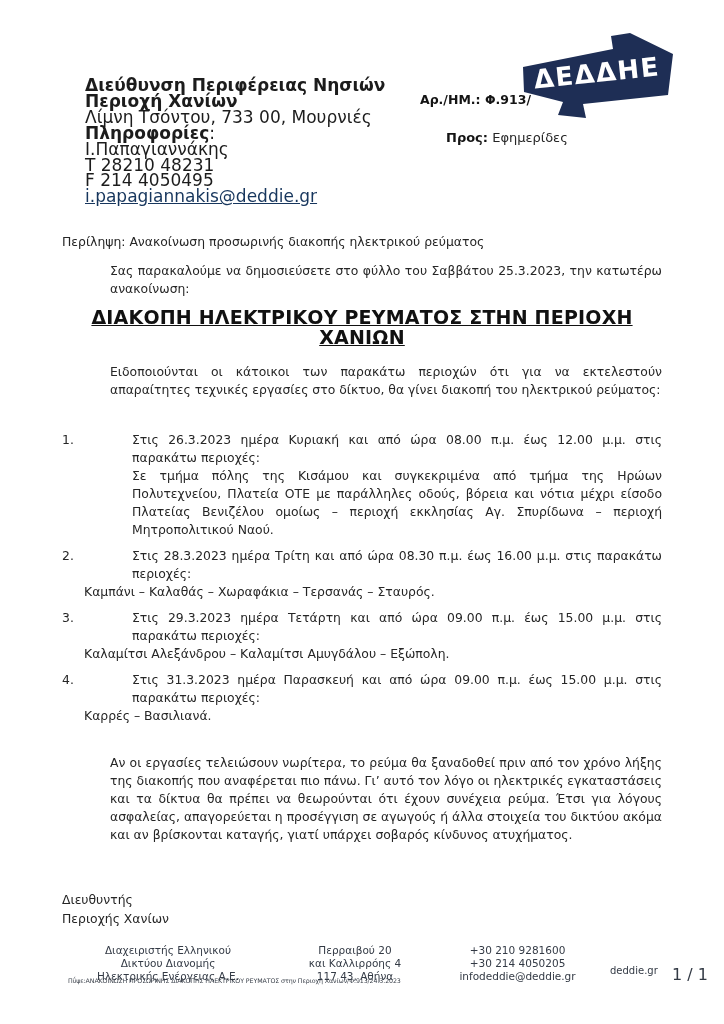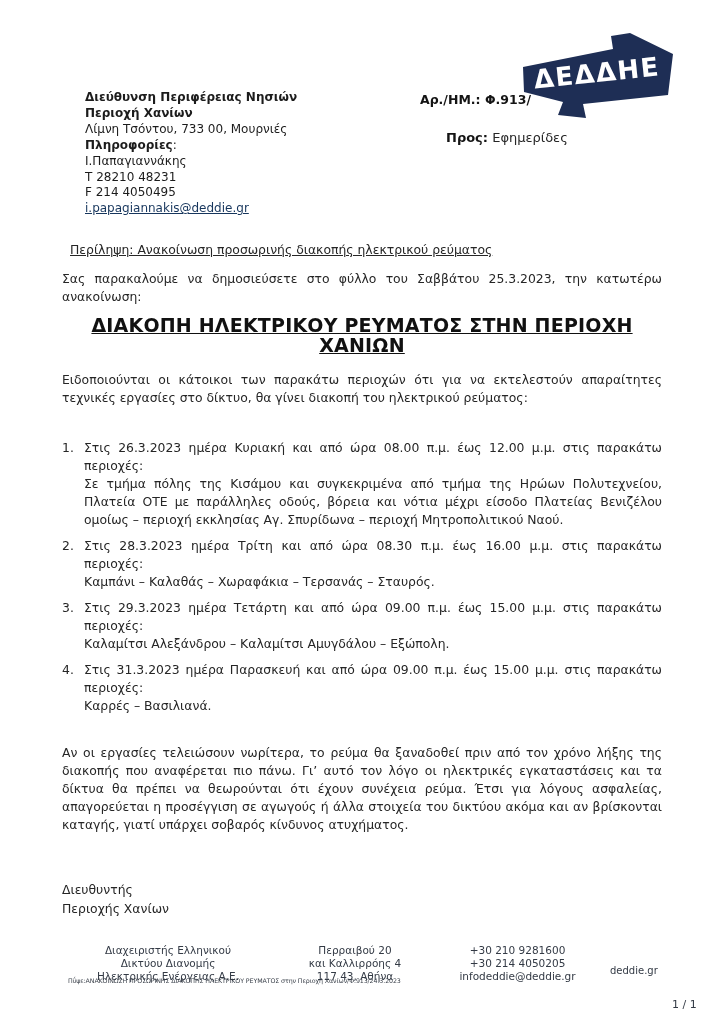--- a/index.html
+++ b/index.html
@@ -6,35 +6,35 @@
   html,body { background:#e8e8e8; }
   .page {
     position:relative; width:724px; height:1024px; margin:0 auto;
     background:#ffffff; overflow:hidden;
     font-family:"DejaVu Sans","Liberation Sans",sans-serif;
     color:#262626;
     -webkit-font-smoothing:antialiased;
   }
 
   
-  .lh-left { position:absolute; left:85px; top:90px; font-size:12px; line-height:15.9px; color:#1c1c1c; }
+  .lh-left { position:absolute; left:85px; top:78px; font-size:17px; line-height:15.9px; color:#1c1c1c; }
   .lh-left .b { font-weight:bold; }
   .lh-left a.email { color:#17365d; text-decoration:underline; cursor:pointer; }
 
   .logo-wrap { position:absolute; left:516px; top:28px; width:162px; height:94px; }
   .logo-wrap svg { display:block; width:100%; height:100%; }
 
   .ref-line { position:absolute; left:420px; top:92px; font-size:12.5px; font-weight:bold; color:#141414; }
   .to-line  { position:absolute; left:446px; top:130px; font-size:13px; color:#262626; }
   .to-line .lbl { font-weight:bold; color:#141414; }
 
   
   .main { position:absolute; left:62px; top:233px; width:600px; font-size:12.4px; line-height:18px; color:#262626; }
-  .para-j { text-align:justify; text-align-last:left; }
-  .summary { margin:8px;text-decoration:underline; }
+  .para-j { text-align:justify; text-align-last:left;margin-left:48px; }
+  .summary { margin:0; }
   .intro  { margin-top:11px; }
   .doc-title {
     margin-top:9px; text-align:center; font-weight:bold; font-size:19px; line-height:20px;
     text-decoration:underline; color:#111; letter-spacing:0.2px;
   }
   .notice { margin-top:16px; }
 
   .outage-list { margin-top:32px; }
   .outage-item { display:flex; margin-bottom:8px; }
   .outage-item .num { width:22px; flex:0 0 22px; }
@@ -44,21 +44,21 @@
 
   .signature { margin-top:47px; line-height:18.5px; }
 
   
   .footer { position:absolute; left:0; top:0; width:724px; height:1024px; pointer-events:none; }
   .f-col { position:absolute; font-size:10.5px; line-height:13px; color:#333a45;text-align:center; }
   .f-col.c1 { left:68px;  top:944px; width:200px; }
   .f-col.c2 { left:280px; top:944px; width:150px; }
   .f-col.c3 { left:430px; top:944px; width:175px; }
   .f-site { position:absolute; left:610px; top:965px; font-size:10px; color:#333a45; }
-  .f-page { position:absolute; left:672px; top:998px; font-size:11px; color:#333a45; }
+  .f-page { position:absolute; left:672px; top:965px; font-size:16px; color:#333a45; }
   .f-doc  { position:absolute; left:68px;  top:977px; font-size:6.3px; color:#3a404a; letter-spacing:-0.1px; }
 </style>
 </head>
 <body>
 
 <div class="page">
 
   <div class="lh-left">
     <div class="b">Διεύθυνση Περιφέρειας Νησιών</div>
     <div class="b">Περιοχή Χανίων</div>

